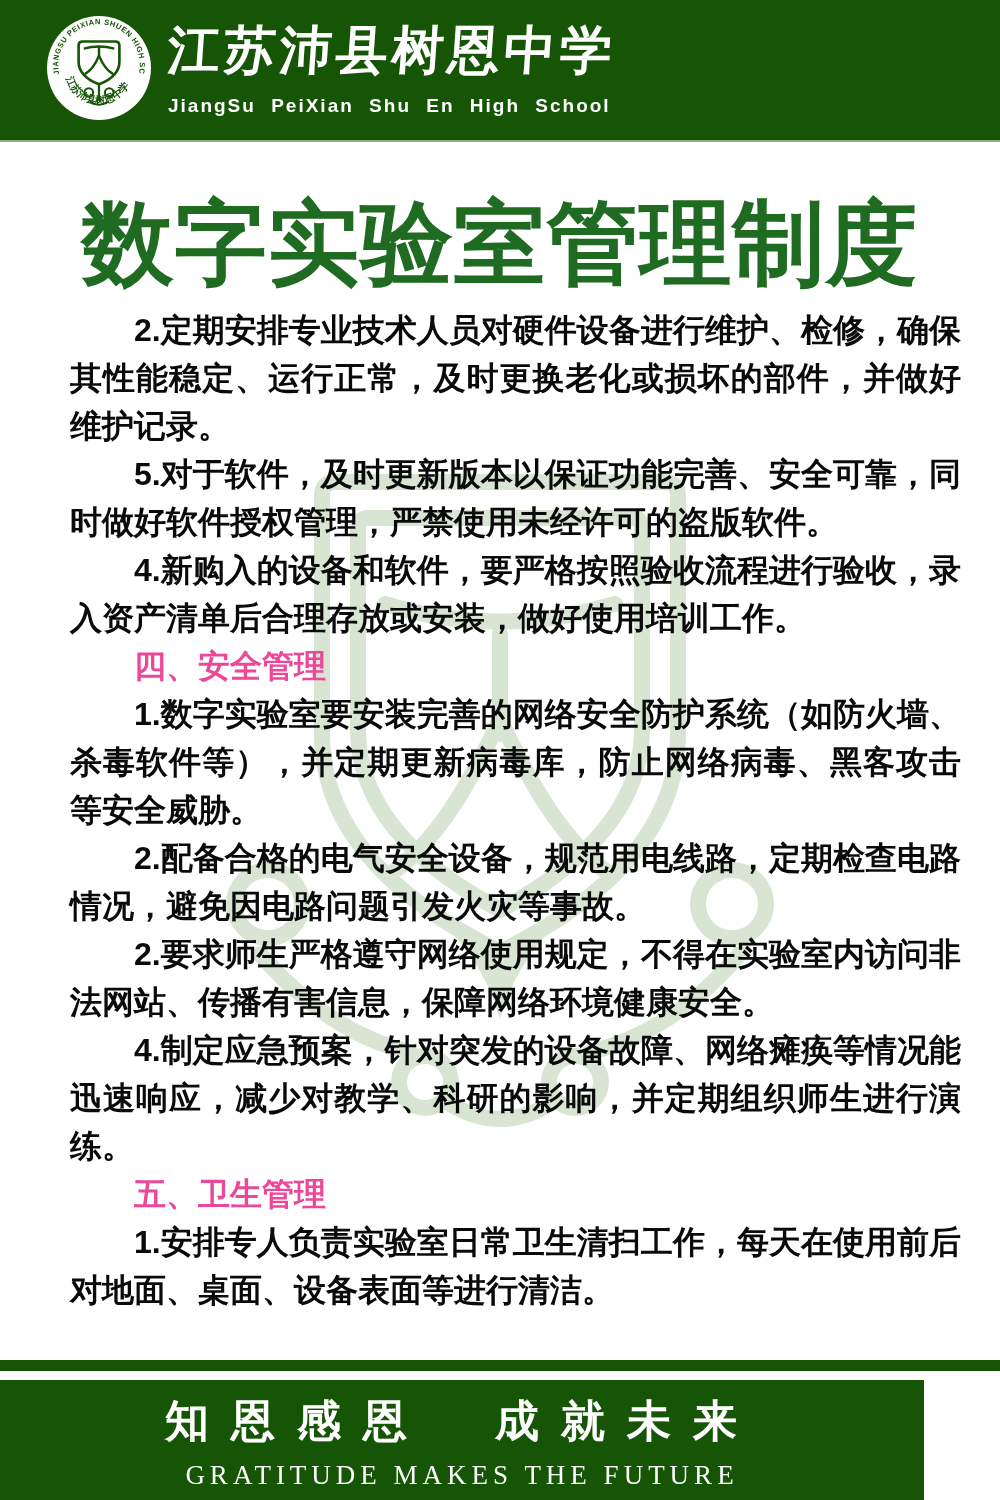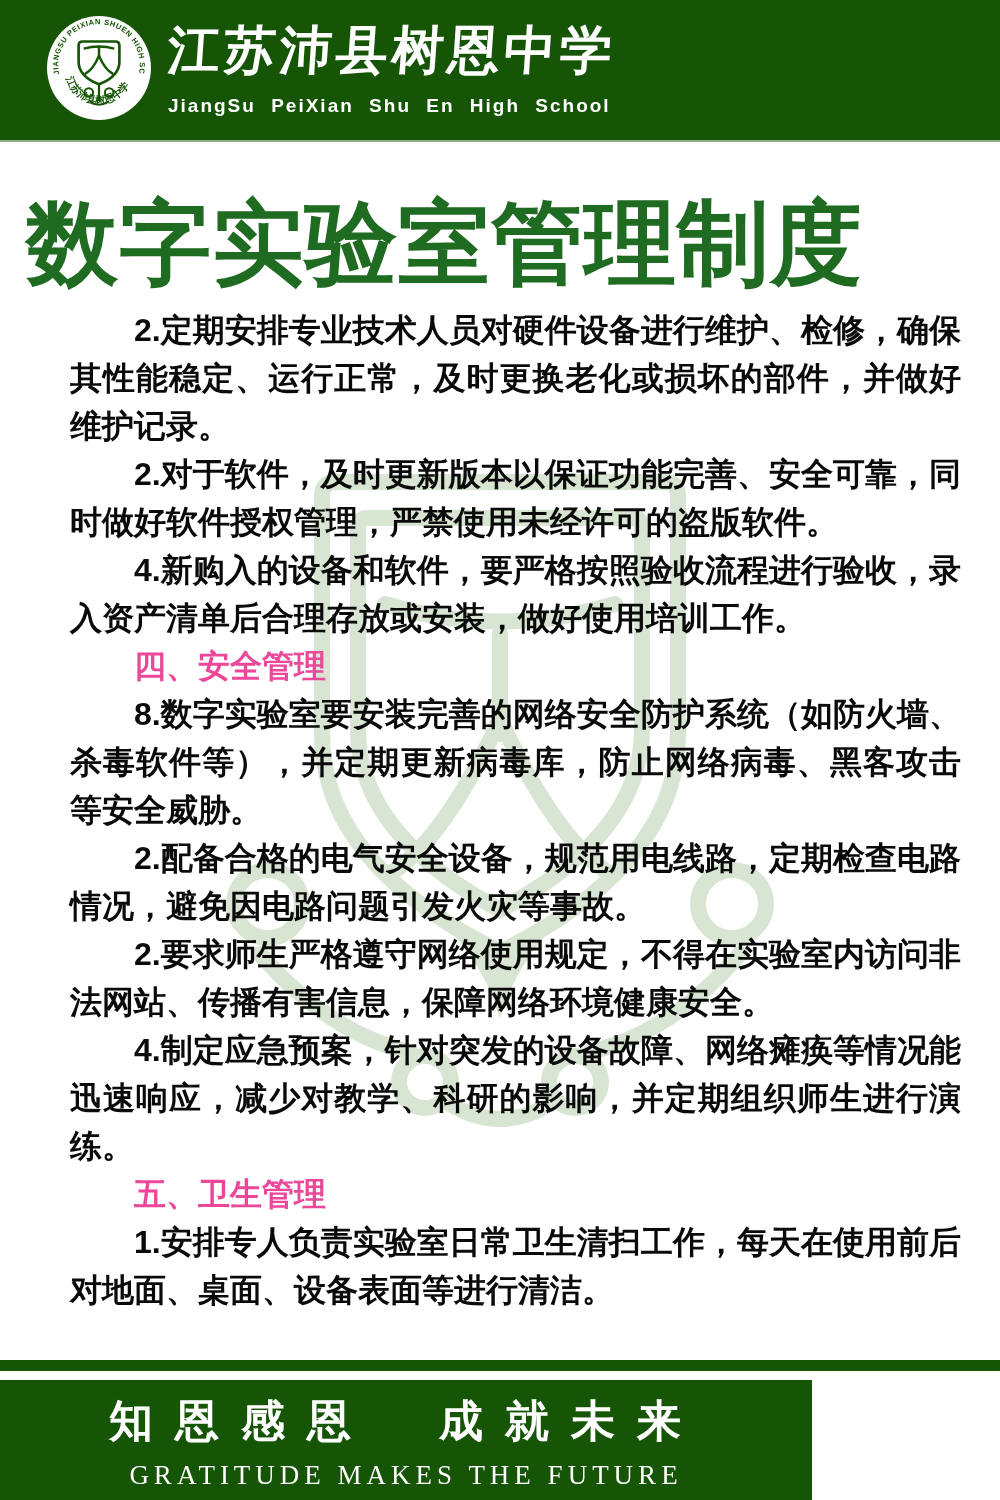--- a/index.html
+++ b/index.html
@@ -28,43 +28,42 @@
   .content{
     position:absolute;top:144px;left:0;width:1000px;height:1216px;
     box-sizing:border-box;
   }
   .watermark{
     position:absolute;left:200px;top:290px;width:600px;height:700px;
     z-index:0;pointer-events:none;
   }
   .doc-title{
     position:relative;z-index:1;
-    margin:36px 0 0 0;
+    margin:36px 0 0 0;text-align:center;
     color:#1f6b21;font-size:92px;font-weight:900;line-height:126px;
     letter-spacing:1px;
-    padding-left:26px;
   }
   .doc-body{
     position:relative;z-index:1;
     padding:0 39px 0 70px;
   }
   .para{
     margin:0;font-size:32px;line-height:48px;font-weight:700;
     color:#0a0a0a;text-align:justify;text-indent:2em;
   }
   .para--heading{
     color:#ec4899;text-align:left;
   }
   
   .footer-stripe{
     position:absolute;top:1360px;left:0;width:1000px;height:11px;
     background:#155505;
   }
   .footer{
-    position:absolute;top:1380px;left:0;width:812px;height:120px;
+    position:absolute;top:1380px;left:0;width:924px;height:120px;
     background:#155505;color:#ffffff;text-align:center;
     font-family:"Liberation Serif",serif;
   }
   .footer-zh{
     margin-top:16px;font-size:44px;font-weight:bold;letter-spacing:22px;
     line-height:52px;
   }
   .footer-en{
     font-size:27px;letter-spacing:5px;line-height:34px;margin-top:10px;
   }
@@ -118,24 +117,24 @@
       <circle cx="375" cy="648" r="26"></circle>
       <path d="M250,670 Q300,700 350,670"></path>
     </g>
     <path d="M205,455 Q280,512 300,585 Q320,512 395,455 Q330,492 300,530 Q270,492 205,455 Z" fill="#d9e5d3" stroke="none"></path>
   </svg>
 
   <h1 class="doc-title">数字实验室管理制度</h1>
 
   <div class="doc-body">
     <p class="para">2.定期安排专业技术人员对硬件设备进行维护、检修，确保其性能稳定、运行正常，及时更换老化或损坏的部件，并做好维护记录。</p>
-    <p class="para">2.对于软件，及时更新版本以保证功能完善、安全可靠，同时做好软件授权管理，严禁使用未经许可的盗版软件。</p>
+    <p class="para">5.对于软件，及时更新版本以保证功能完善、安全可靠，同时做好软件授权管理，严禁使用未经许可的盗版软件。</p>
     <p class="para">4.新购入的设备和软件，要严格按照验收流程进行验收，录入资产清单后合理存放或安装，做好使用培训工作。</p>
     <p class="para para--heading">四、安全管理</p>
-    <p class="para">8.数字实验室要安装完善的网络安全防护系统（如防火墙、杀毒软件等），并定期更新病毒库，防止网络病毒、黑客攻击等安全威胁。</p>
+    <p class="para">1.数字实验室要安装完善的网络安全防护系统（如防火墙、杀毒软件等），并定期更新病毒库，防止网络病毒、黑客攻击等安全威胁。</p>
     <p class="para">2.配备合格的电气安全设备，规范用电线路，定期检查电路情况，避免因电路问题引发火灾等事故。</p>
     <p class="para">2.要求师生严格遵守网络使用规定，不得在实验室内访问非法网站、传播有害信息，保障网络环境健康安全。</p>
     <p class="para">4.制定应急预案，针对突发的设备故障、网络瘫痪等情况能迅速响应，减少对教学、科研的影响，并定期组织师生进行演练。</p>
     <p class="para para--heading">五、卫生管理</p>
     <p class="para">1.安排专人负责实验室日常卫生清扫工作，每天在使用前后对地面、桌面、设备表面等进行清洁。</p>
   </div>
 </div>
 
 <div class="footer-stripe"></div>
 <div class="footer">

